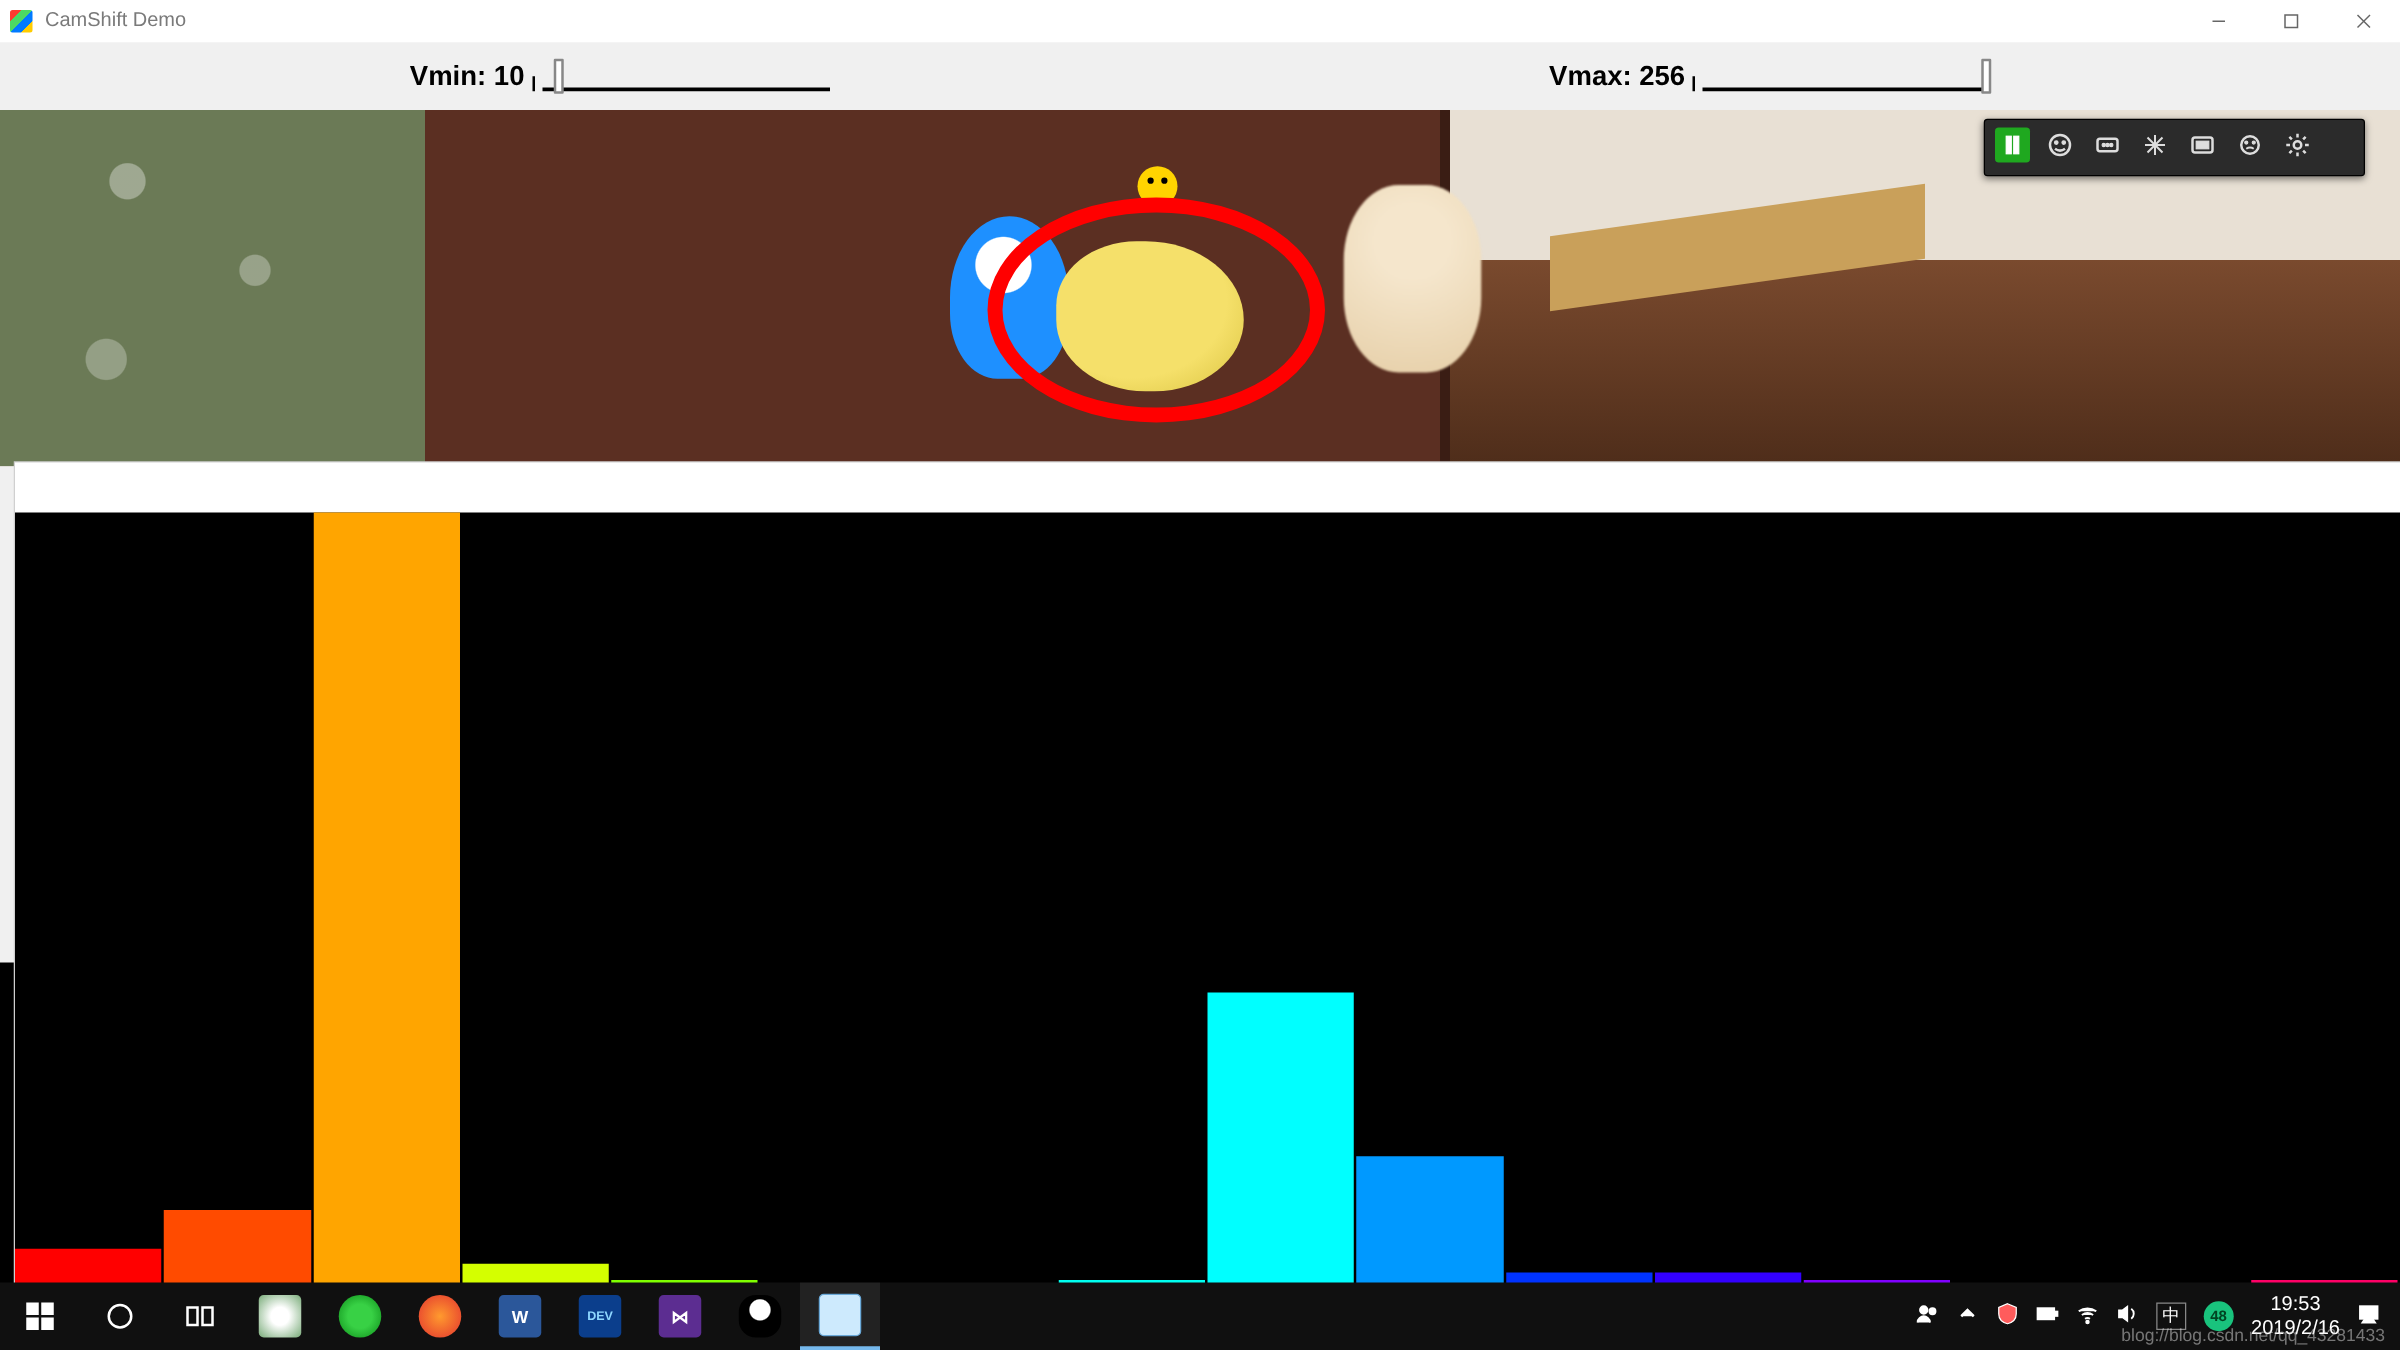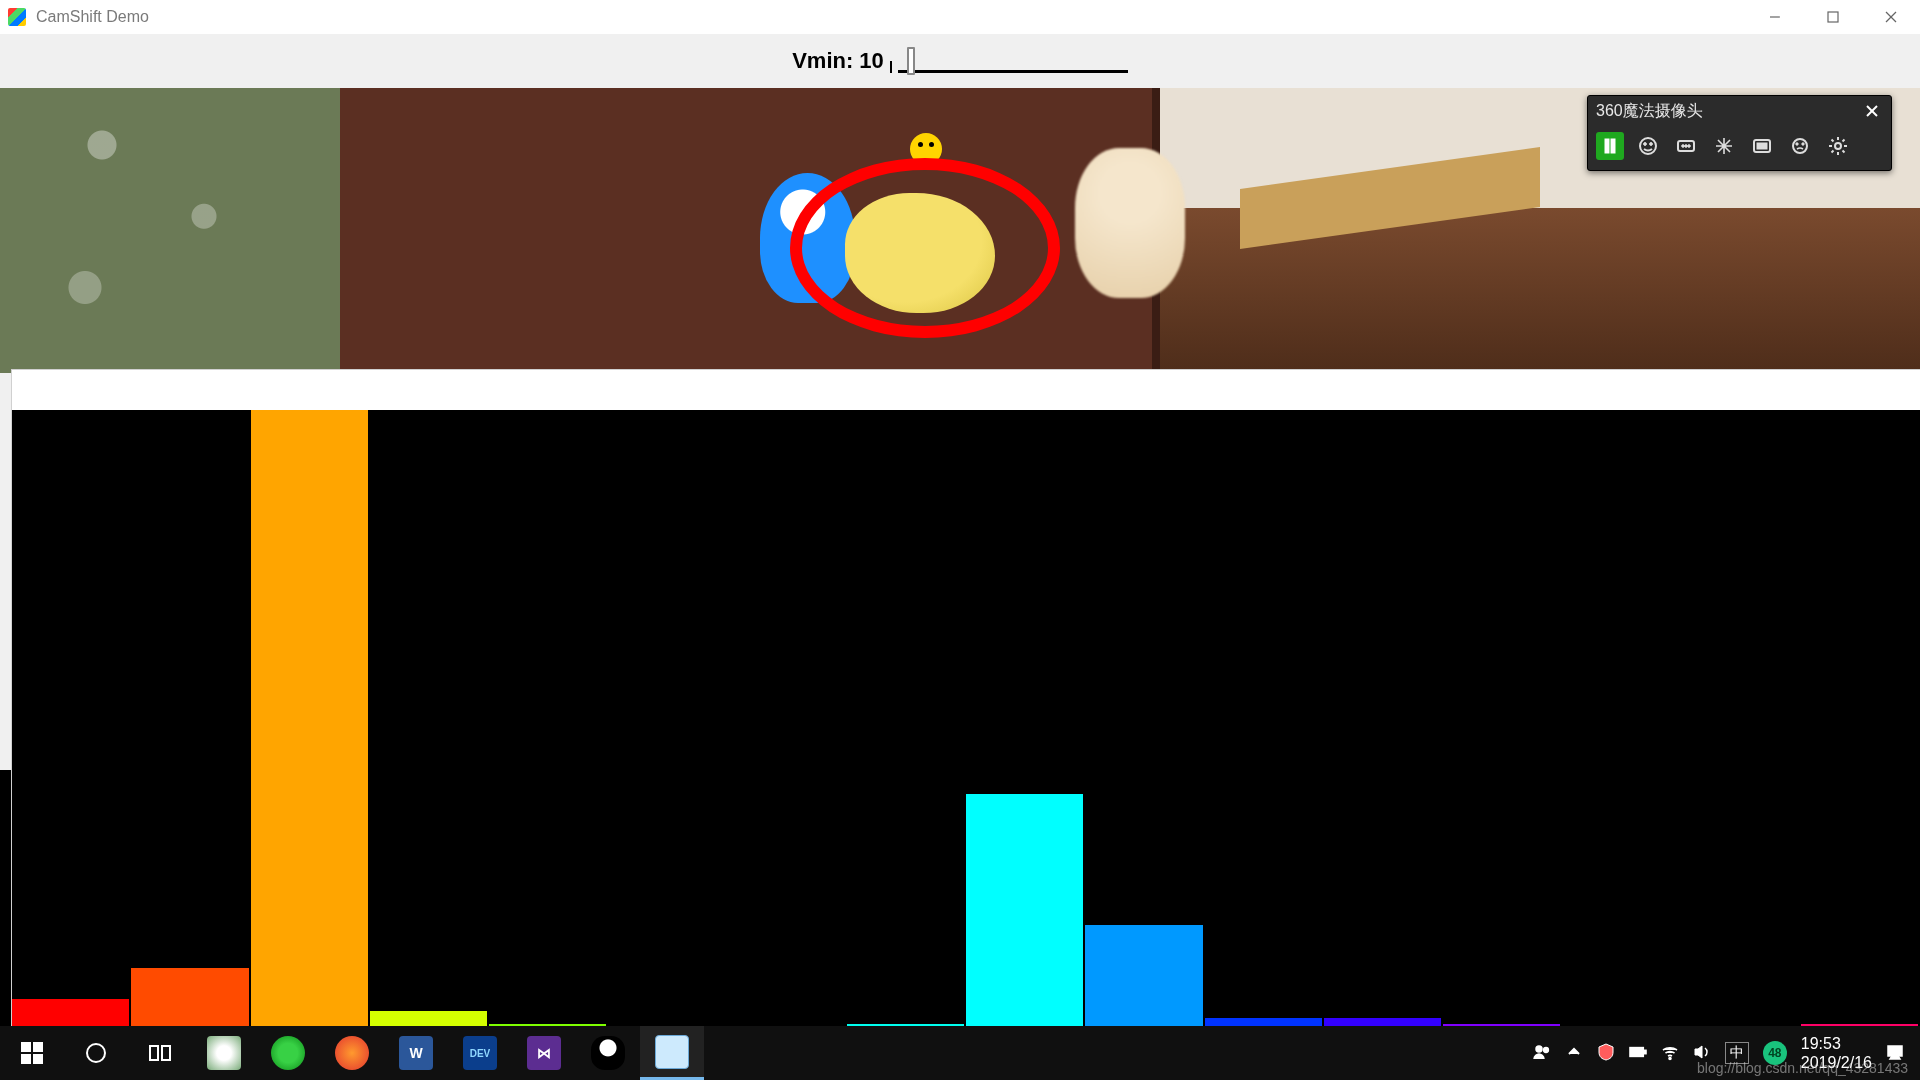--- a/index.html
+++ b/index.html
@@ -73,21 +73,21 @@
   
   .taskbar { position:absolute; left:0; bottom:0; width:1920px; height:54px; background:#101010; display:flex; align-items:center; color:#fff; }
   .tb-left { display:flex; align-items:center; height:100%; }
   .tb-item { width:64px; height:100%; display:flex; align-items:center; justify-content:center; }
   .tb-item.active { border-bottom:3px solid #76b9ed; background:rgba(255,255,255,.08); }
   .tb-item svg { width:26px; height:26px; }
   .tb-icon { width:34px; height:34px; border-radius:4px; display:flex; align-items:center; justify-content:center; font-size:14px; font-weight:700; }
   .tb-spacer { flex:1; }
   .tray { display:flex; align-items:center; gap:14px; padding-right:16px; height:100%; font-size:15px; }
   .tray svg { width:18px; height:18px; fill:#fff; stroke:#fff; }
-  .clock { line-height:1.2; font-size:16px; }
+  .clock { text-align:center; line-height:1.2; font-size:16px; }
   .ime { border:1px solid #888; padding:1px 4px; font-size:14px; }
   .badge48 { position:relative; width:24px; height:24px; background:#19c37d; border-radius:50%; display:flex; align-items:center; justify-content:center; font-size:12px; color:#042; font-weight:700;}
   .watermark { position:absolute; right:12px; bottom:4px; color:rgba(220,220,220,.5); font-size:14px; pointer-events:none; }
 </style>
 </head>
 <body>
 
 <div class="camshift-window">
   <div class="titlebar">
     <div class="appicon"></div>
@@ -115,47 +115,45 @@
 
   <div class="sliders">
     <div class="slider-group">
       <span class="slider-label">Vmin: 10</span>
       <div class="slider-track">
         <span class="tick"></span>
           <div class="baseline"></div>
           <div class="thumb" style="left:4%"></div>
       </div>
     </div>
+    <div class="slider-group">
+      <span class="slider-label">Vmax: 256</span>
+      <div class="slider-track">
+        <span class="tick"></span>
+          <div class="baseline"></div>
+          <div class="thumb" style="left:97%"></div>
+      </div>
+    </div>
   </div>
 
   <div class="camera-feed">
     <div class="scene"></div>
     <div class="floral"></div>
     <div class="wardrobe"></div>
     <div class="wallr"></div>
     <div class="shelf"></div>
     <div class="plush"></div>
     <div class="doraemon"></div>
     <div class="duck"></div>
     <div class="smiley"></div>
     <div class="track-ellipse"></div>
   </div>
 </div>
 
 <div class="camera-overlay">
-  <div class="ov-title">
-    <span>360魔法摄像头</span>
-    <div class="spacer"></div>
-    <div class="ov-close">
-      <svg viewBox="0 0 14 14" width="14" height="14">
-          <line x1="2" y1="2" x2="12" y2="12" stroke="#fff" stroke-width="2"></line>
-          <line x1="12" y1="2" x2="2" y2="12" stroke="#fff" stroke-width="2"></line>
-        </svg>
-    </div>
-  </div>
   <div class="ov-row">
     <div class="ov-btn play">
         <svg viewBox="0 0 20 20">
           <rect x="5" y="3" width="4" height="14"></rect>
           <rect x="11" y="3" width="4" height="14"></rect>
         </svg>
       </div>
     <div class="ov-btn">
         <svg viewBox="0 0 20 20">
           <circle cx="10" cy="10" r="8" fill="none" stroke-width="2"></circle>

